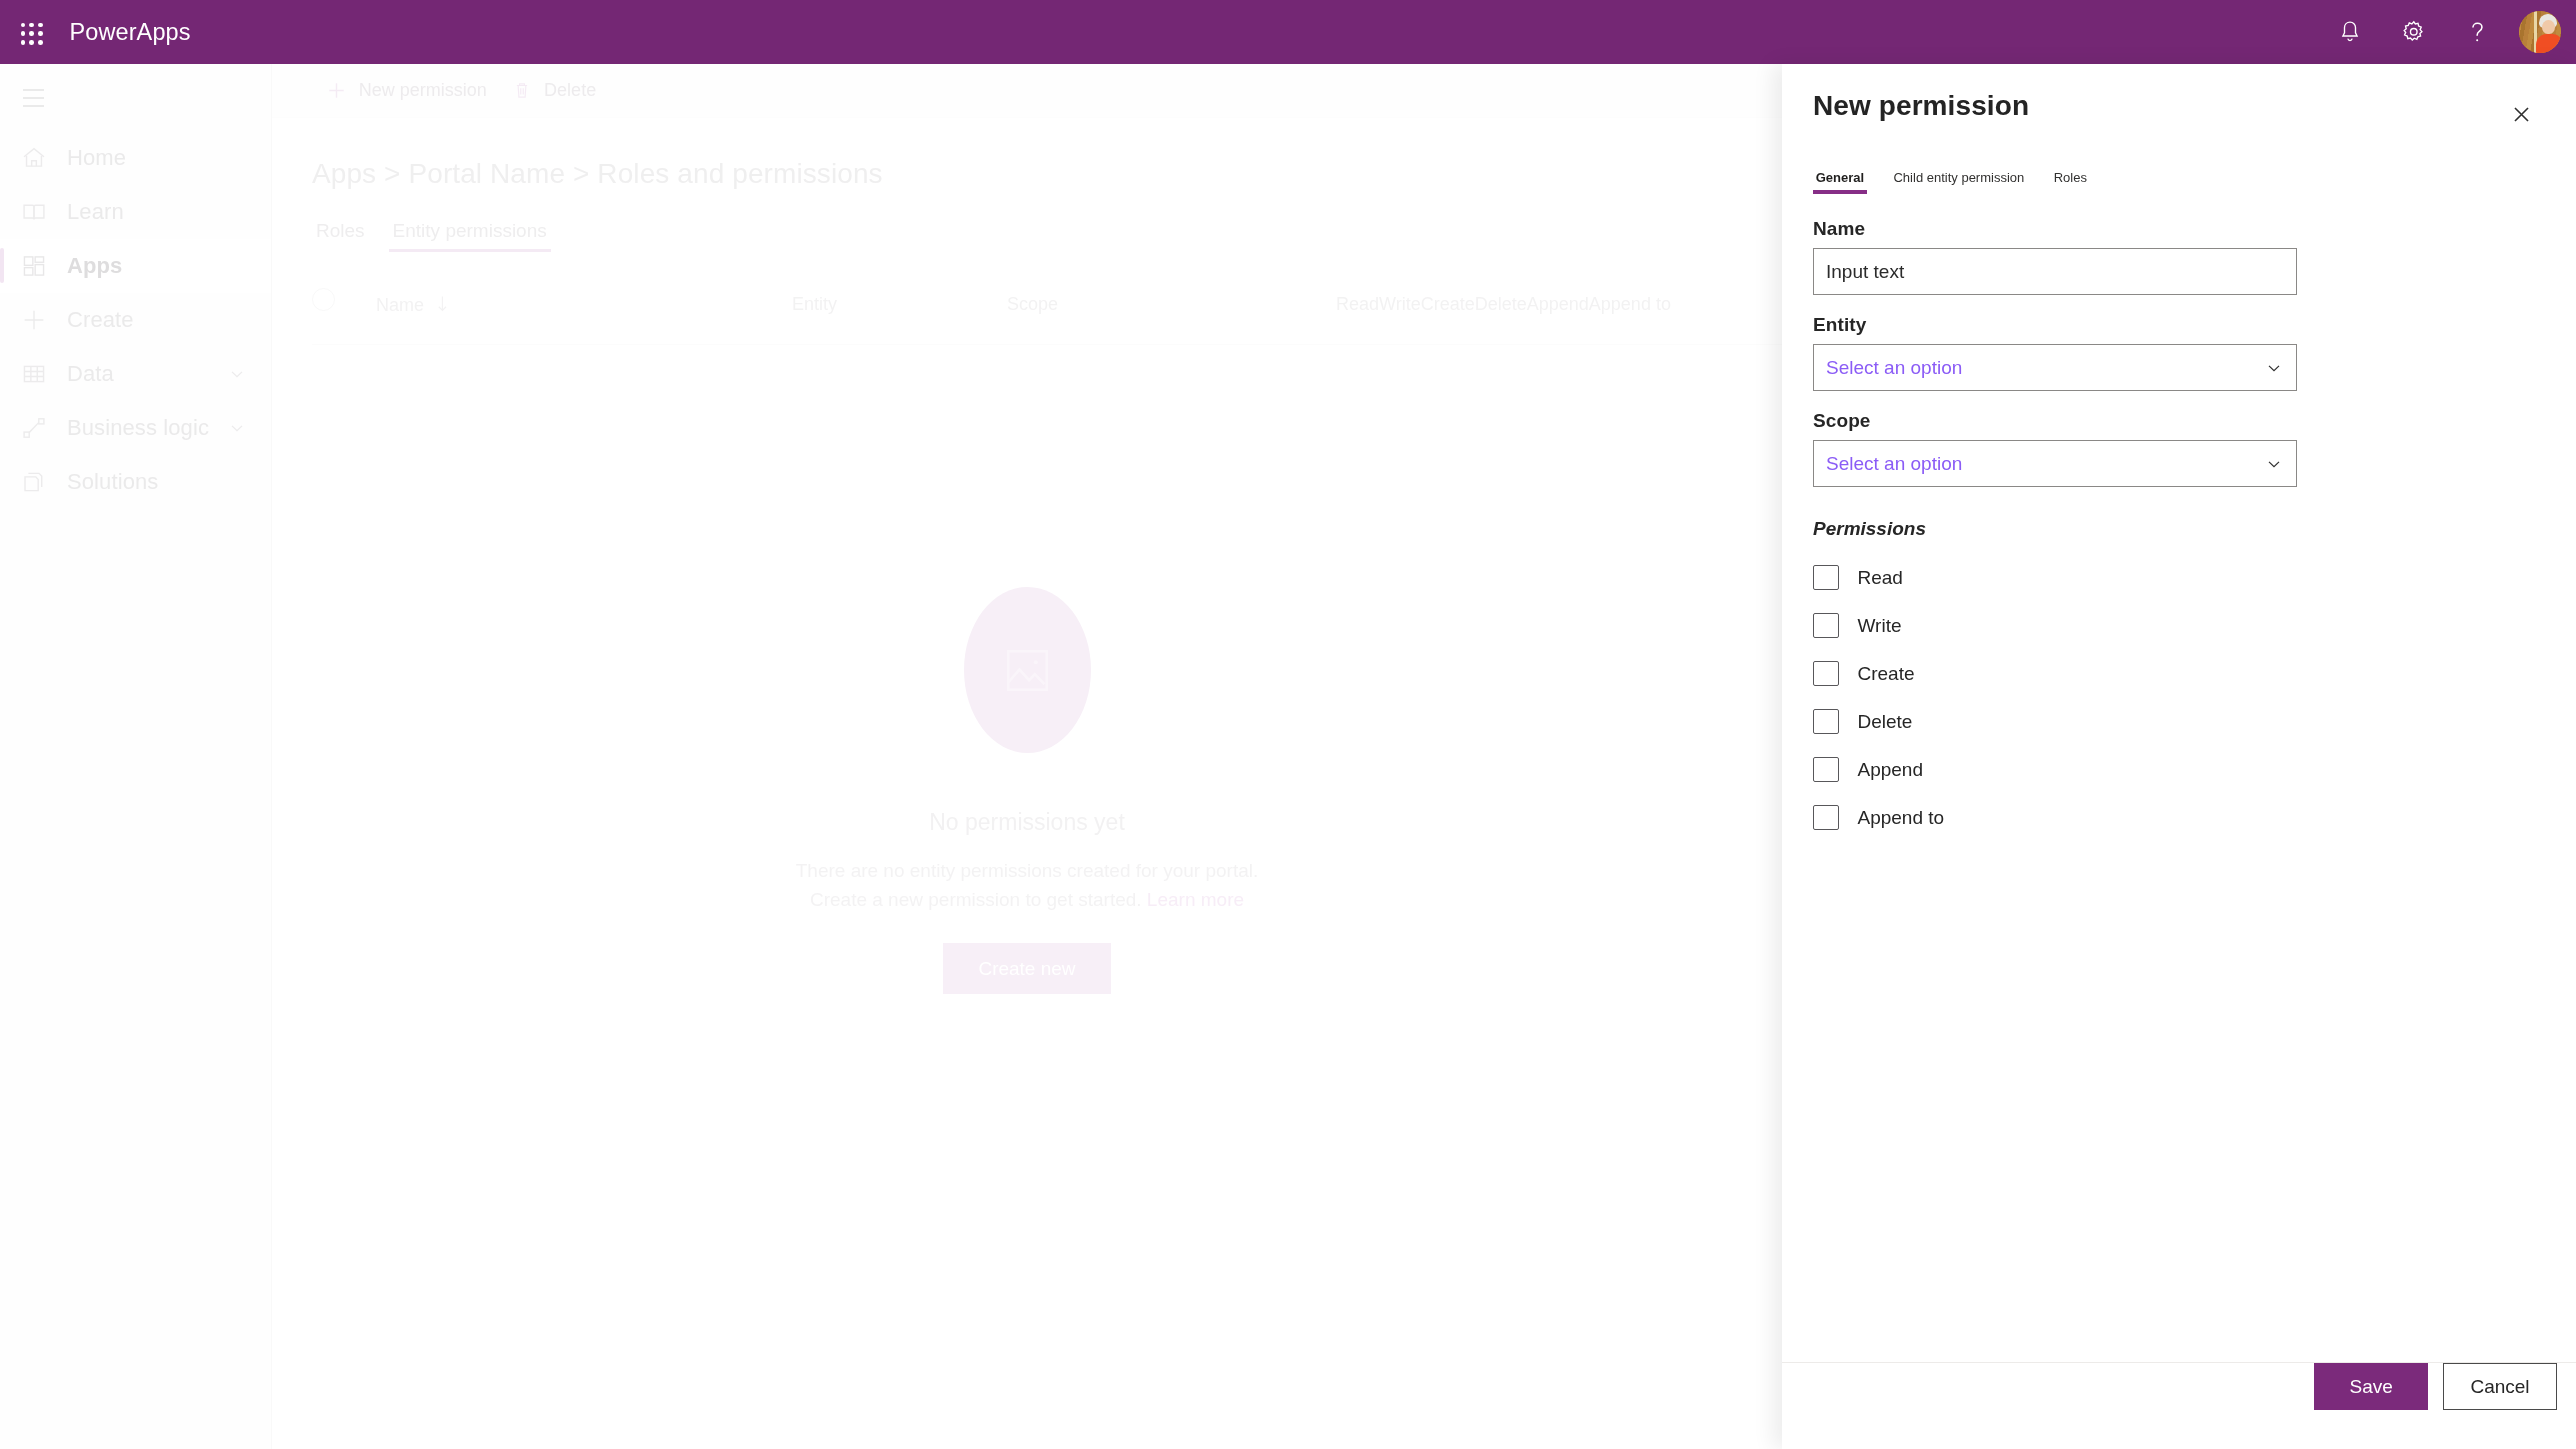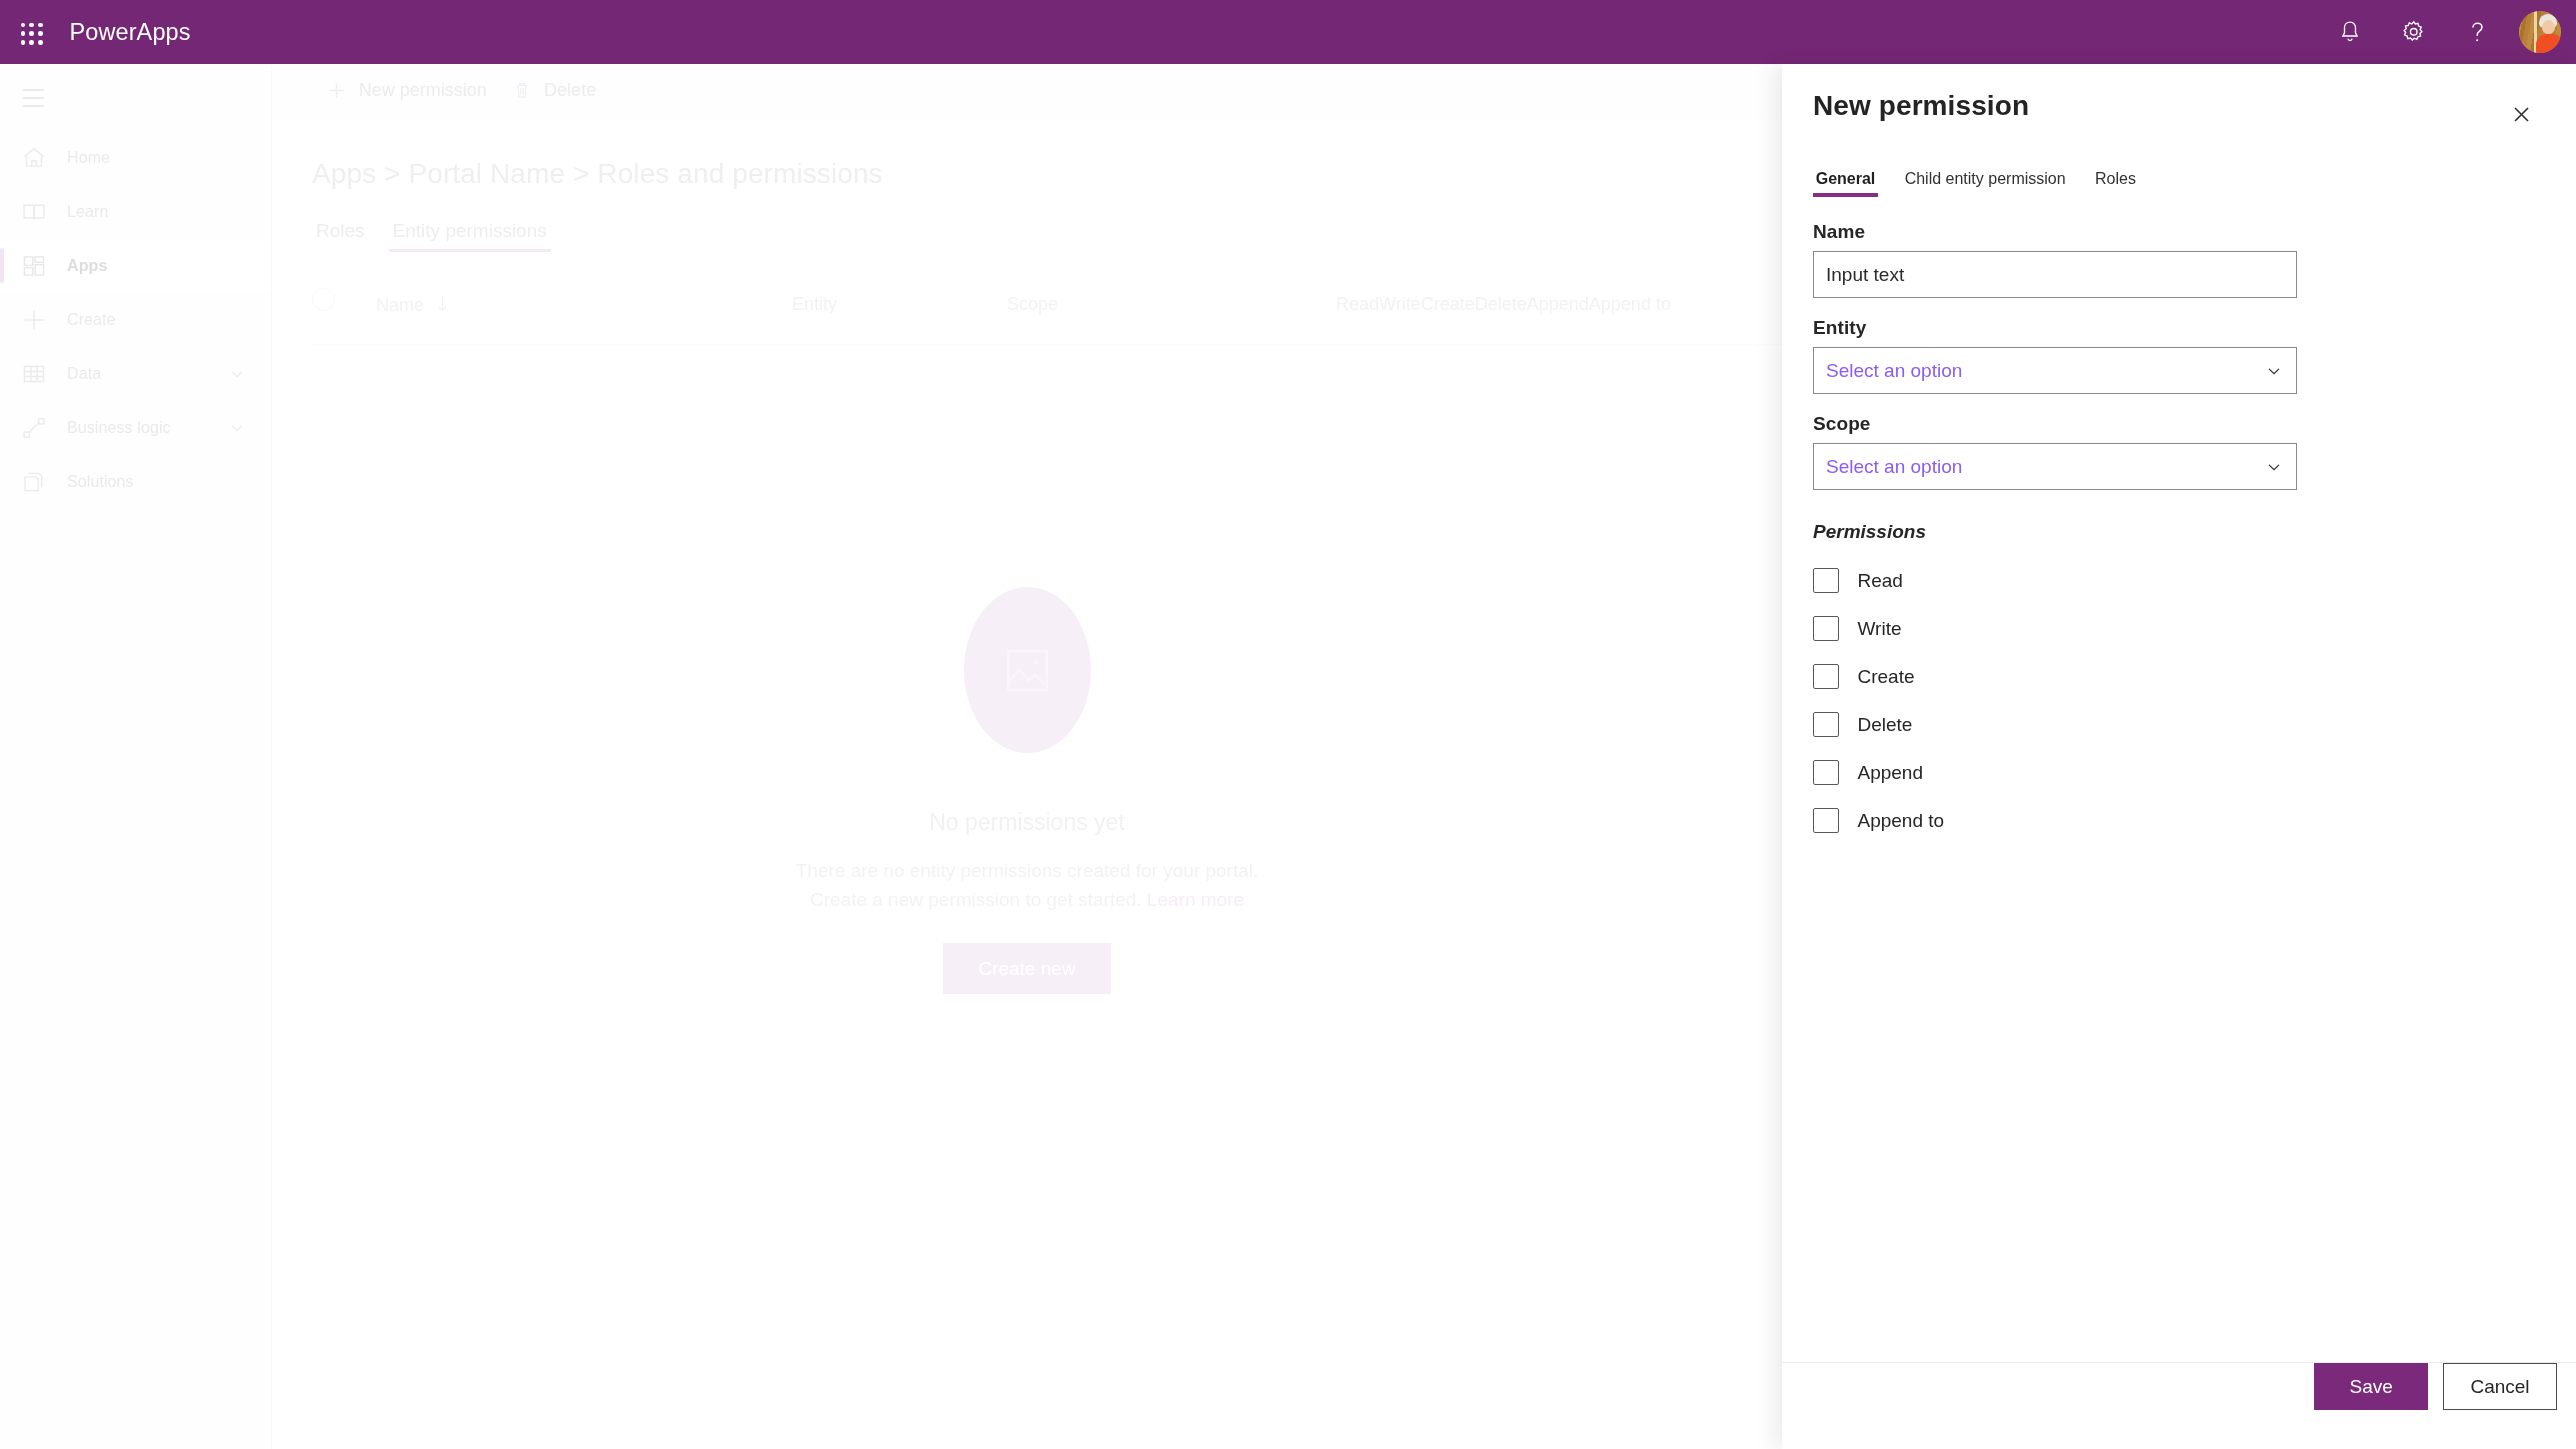--- a/index.html
+++ b/index.html
@@ -142,21 +142,21 @@
     color: #c9c7c9;
   }
   .nav-item .nav-icon {
     width: 67px;
     display: flex;
     align-items: center;
     justify-content: center;
     flex: 0 0 67px;
   }
   .nav-item .nav-label {
-    font-size: 16px;
+    font-size: 22px;
     letter-spacing: 0.1px;
     white-space: nowrap;
   }
   .nav-item.active {
     background: #ffffff;
     color: #a8a6a8;
   }
   .nav-item.active .nav-label { font-weight: 700; }
   .nav-item.active::before {
     content: "";
@@ -366,21 +366,21 @@
     margin-top: 1.3px;
   }
   .panel-tabs {
     display: flex;
     align-items: flex-end;
     gap: 24px;
     padding: 32px 31px 0 31px;
   }
   .ptab {
     position: relative;
-    font-size: 16px;
+    font-size: 13px;
     color: #323130;
     padding: 0 2.7px 9.4px 2.7px;
     cursor: pointer;
     white-space: nowrap;
   }
   .ptab.sel { font-weight: 700; color: #201f1e; }
   .ptab.sel::after {
     content: "";
     position: absolute;
     left: 0; right: 0; bottom: 0;

